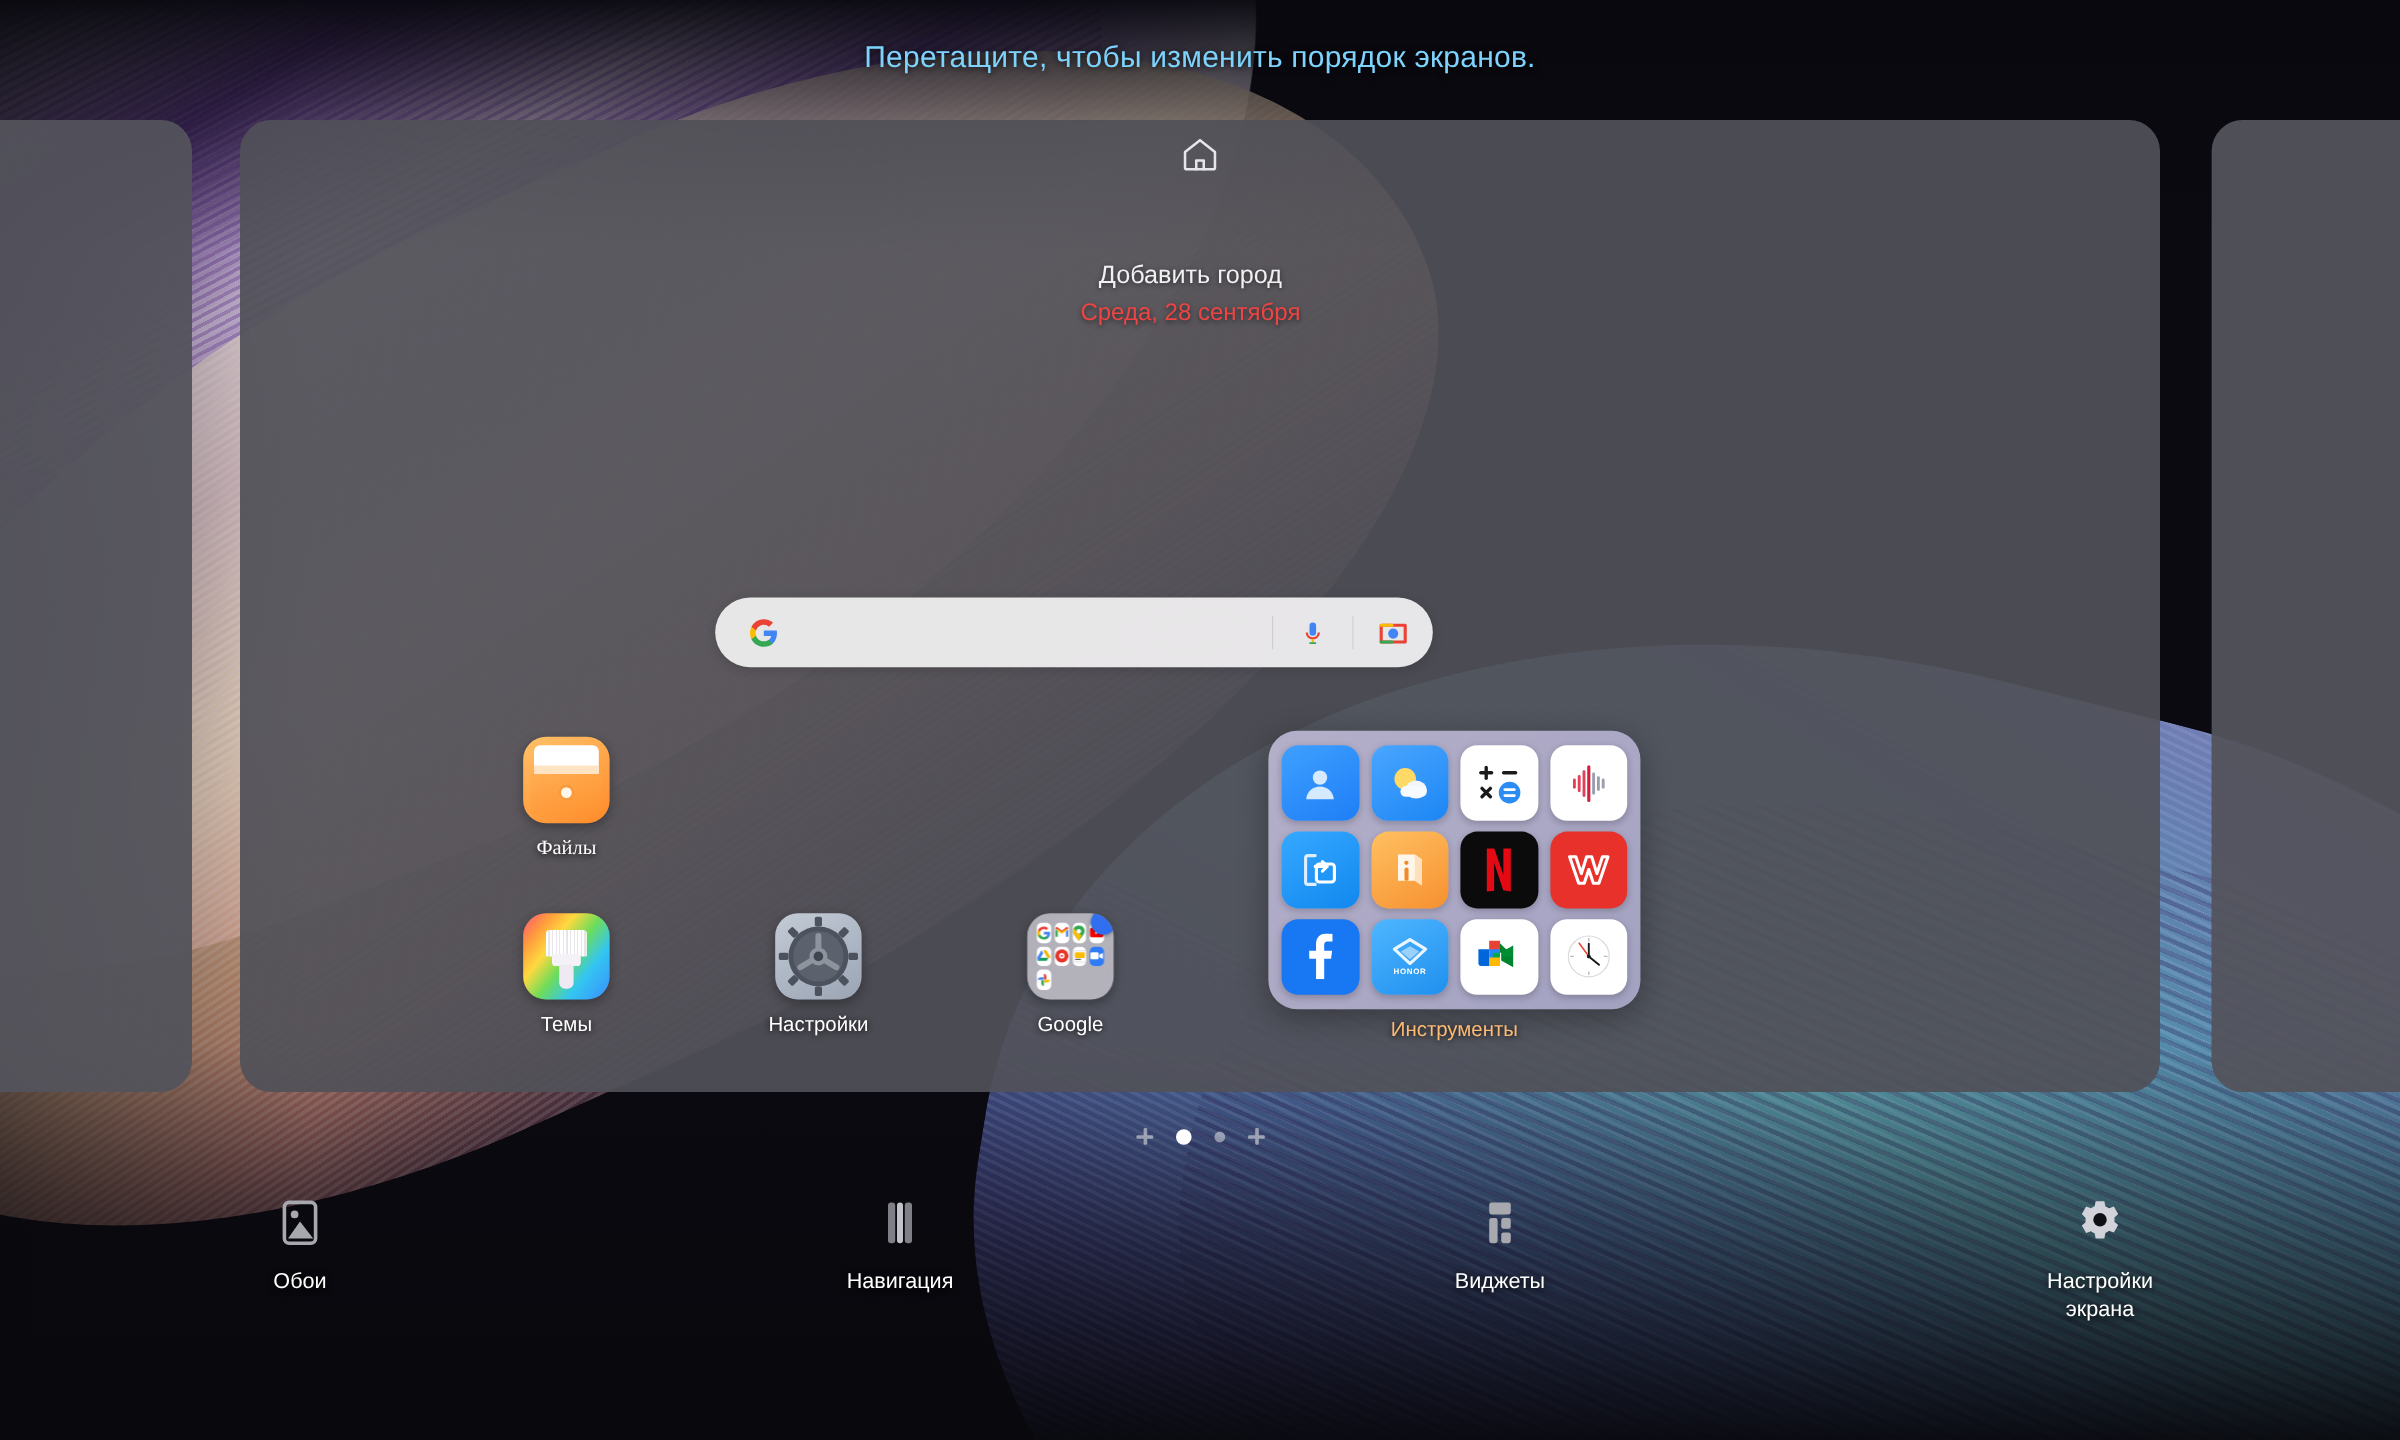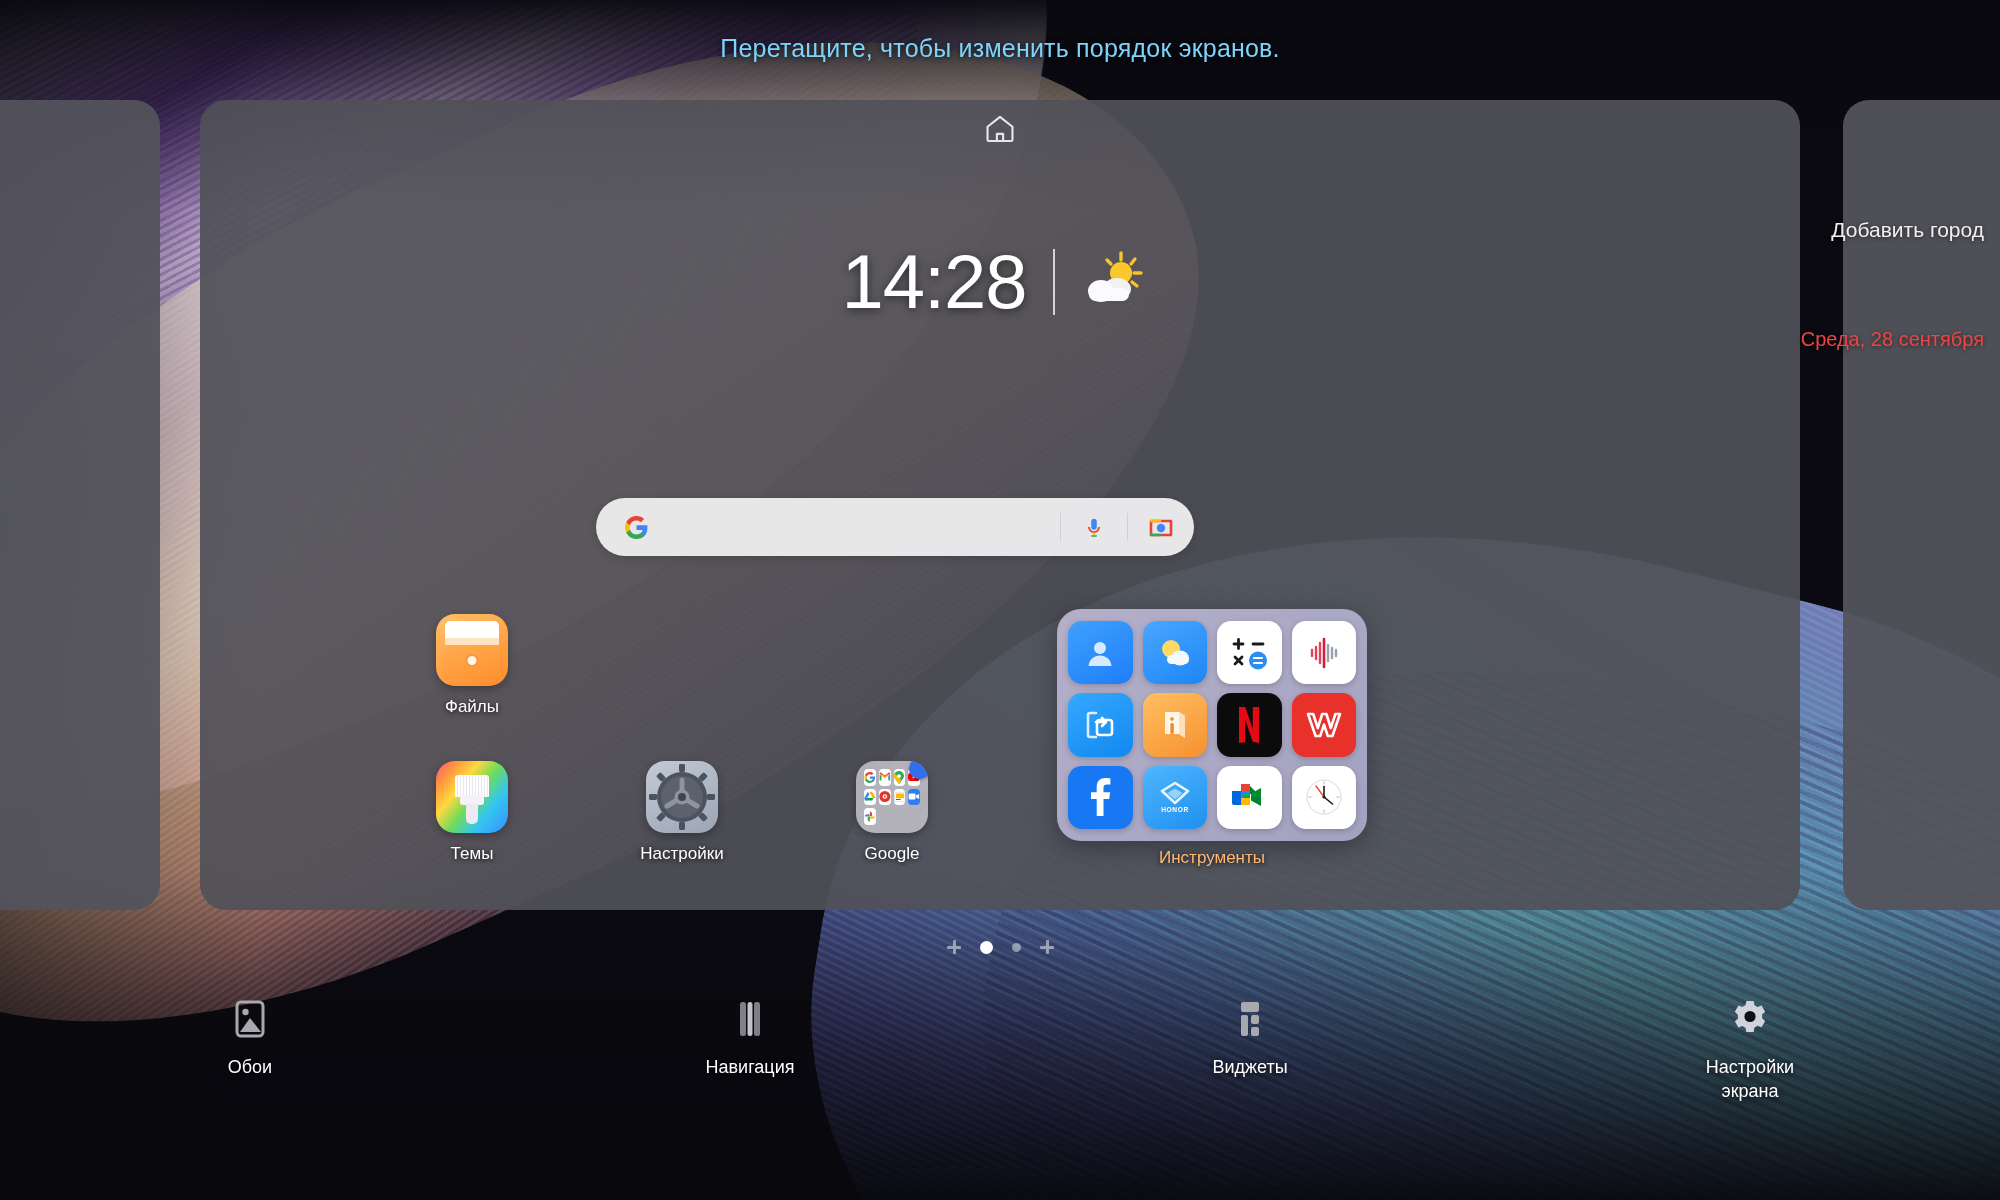--- a/index.html
+++ b/index.html
@@ -132,21 +132,21 @@
 
   
   #home-indicator{
     position:absolute; left:50%; transform:translateX(-50%);
     top:112px; width:34px; height:34px; z-index:30;
   }
 
   
   #clock-widget{
     position:absolute; left:0; right:16px; top:218px;
-    z-index:30; text-align:right; pointer-events:none;
+    z-index:30; text-align:center; pointer-events:none;
   }
   #clock-widget .city{
     color:#f0f0f2; font-size:21px; font-weight:400;
     text-shadow:0 1px 4px rgba(0,0,0,.55);
   }
   #clock-widget .time-row{
     margin-top:2px;
     display:flex; align-items:center; justify-content:center; gap:26px;
   }
   #clock-widget .time{
@@ -365,39 +365,20 @@
 
 <div id="home-indicator">
   <svg viewBox="0 0 24 24" width="34" height="34" fill="none" stroke="#e6e6ea" stroke-width="1.5" stroke-linecap="round" stroke-linejoin="round">
     <path d="M3.2 10.4 12 3.4l8.8 7v9.2a.9.9 0 0 1-.9.9H4.1a.9.9 0 0 1-.9-.9z"></path>
     <path d="M9.8 20.5v-5.1h4.4v5.1"></path>
   </svg>
 </div>
 
 <div id="clock-widget">
   <div class="city">Добавить город</div>
-  <div class="time-row">
-    <div class="time">14:28</div>
-    <div class="divider"></div>
-    <div>
-      <svg width="62" height="58" viewBox="0 0 62 58">
-        <g stroke="#f7c22e" stroke-width="3.4" stroke-linecap="round">
-          <line x1="40" y1="2" x2="40" y2="9"></line>
-          <line x1="54" y1="8" x2="50" y2="13"></line>
-          <line x1="60" y1="22" x2="53" y2="22"></line>
-          <line x1="56" y1="35" x2="51" y2="31"></line>
-          <line x1="26" y1="9" x2="30" y2="13"></line>
-        </g>
-        <circle cx="40" cy="22" r="11" fill="#fbc72c"></circle>
-        <ellipse cx="36" cy="38" rx="14" ry="11" fill="#f1f1f4"></ellipse>
-        <ellipse cx="20" cy="40" rx="13" ry="11" fill="#fbfbfd"></ellipse>
-        <rect x="8" y="37" width="40" height="13" rx="6.5" fill="#fbfbfd"></rect>
-      </svg>
-    </div>
-  </div>
   <div class="date">Среда, 28 сентября</div>
 </div>
 
 <div id="google-search-bar">
   <div class="gs-pad"></div>
   <div style="display:flex;align-items:center;">
     <svg width="25" height="25" viewBox="0 0 48 48">
       <path fill="#4285F4" d="M45.1 24.5c0-1.6-.15-3.2-.42-4.7H24v8.9h11.8c-.5 2.8-2.05 5.1-4.4 6.7v5.5h7.1c4.15-3.8 6.6-9.5 6.6-16.4z"></path>
       <path fill="#34A853" d="M24 46c5.95 0 10.95-1.95 14.6-5.3l-7.1-5.5c-1.95 1.3-4.45 2.1-7.5 2.1-5.75 0-10.65-3.9-12.4-9.1H4.25v5.7C7.9 41.2 15.35 46 24 46z"></path>
       <path fill="#FBBC05" d="M11.6 28.2c-.45-1.3-.7-2.7-.7-4.2s.25-2.9.7-4.2v-5.7H4.25A22 22 0 0 0 2 24c0 3.55.85 6.9 2.25 9.9z"></path>
@@ -418,21 +399,21 @@
   <div class="gs-btn">
     <svg width="26" height="24" viewBox="0 0 26 24">
       <path d="M3 6h20v14H3z" fill="none" stroke="#EA4335" stroke-width="2.6" stroke-linejoin="round"></path>
       <path d="M3 6h9" stroke="#FBBC05" stroke-width="2.6" stroke-linecap="round"></path>
       <path d="M3 20h9" stroke="#34A853" stroke-width="2.6" stroke-linecap="round"></path>
       <circle cx="13" cy="13" r="4.2" fill="#4285F4"></circle>
     </svg>
   </div>
 </div>
 
-<div class="app-icon" id="app-files" style="left:410px; top:614px;">
+<div class="app-icon" id="app-files" style="left:410px; top:614px;font-family:Liberation Serif, serif;">
   <div class="tile ic-files">
     <div class="f-body"></div>
       <div class="f-top"></div>
       <div class="f-dot"></div>
   </div>
   <div class="label">Файлы</div>
 </div>
 
 <div class="app-icon" id="app-themes" style="left:410px; top:761px;">
   <div class="tile ic-themes">

